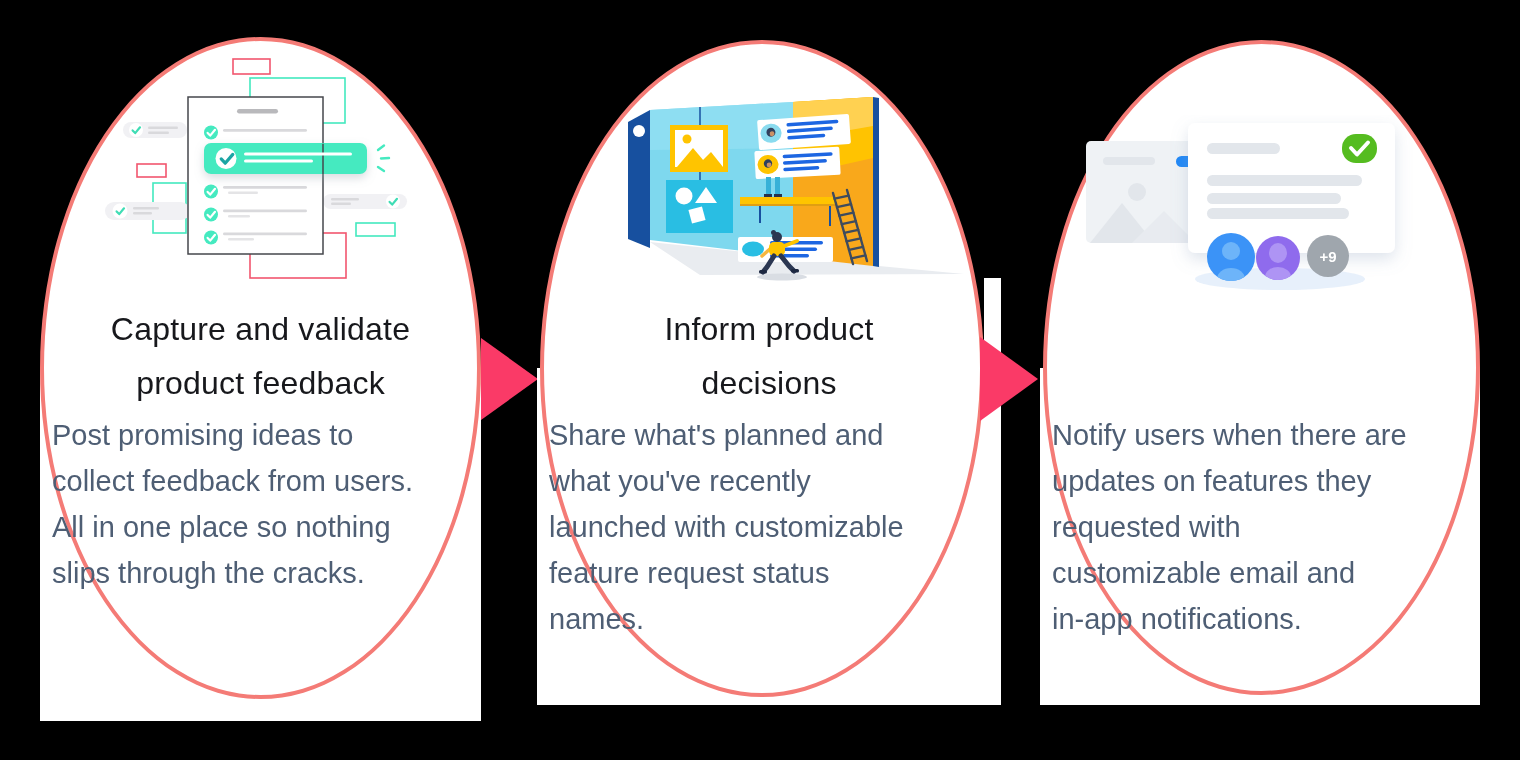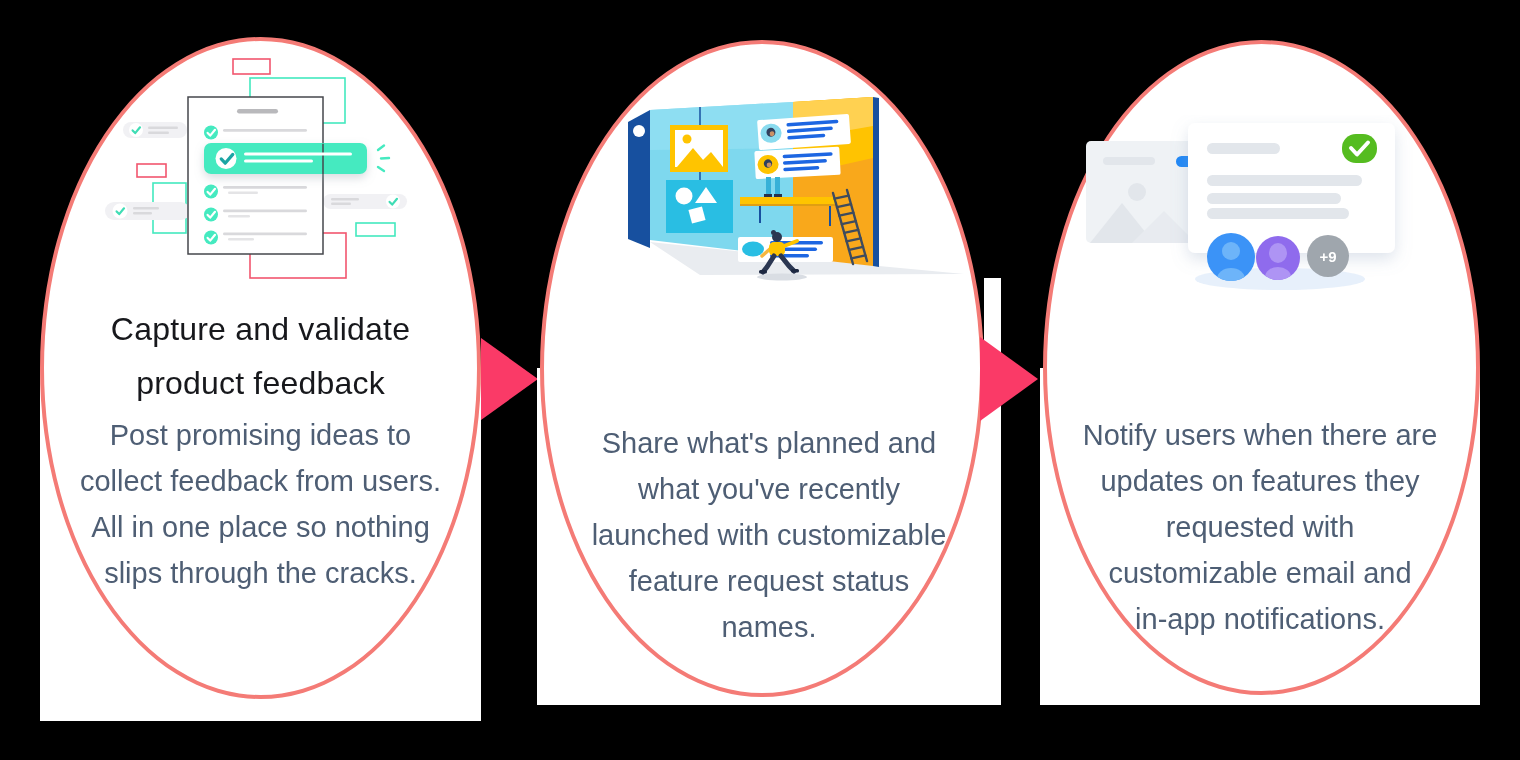--- a/index.html
+++ b/index.html
@@ -6,38 +6,38 @@
   .stage{position:relative;width:1520px;height:760px;overflow:hidden;
          font-family:"Liberation Sans","DejaVu Sans",sans-serif;}
   .card{position:absolute;}
   .card .rect{position:absolute;background:var(--card_bg);}
   .card .oval{position:absolute;background:var(--card_bg);box-sizing:border-box;
               border:4px solid var(--card_border);border-radius:50%;}
   .card .illus{position:absolute;}
   .card .title{position:absolute;left:0;width:100%;margin:0;text-align:center;
                font-size:32px;line-height:54px;font-weight:400;letter-spacing:.2px;
                color:var(--title_text);white-space:pre-line;}
-  .card .body{position:absolute;left:0;width:100%;margin:0;text-align:center;
+  .card .body{position:absolute;left:12px;width:100%;margin:0;
               font-size:29px;line-height:46px;font-weight:400;
               color:var(--body_text);white-space:pre-line;}
   
   .card1{left:40px;top:37px;width:441px;height:684px;}
   .card1 .rect{left:0;top:331px;width:441px;height:353px;}
   .card1 .oval{left:0;top:0;width:441px;height:662px;}
   .card1 .illus{left:20px;top:13px;}
   .card1 .title{top:265px;}
   .card1 .body{top:375px;}
   
   .card2{left:537px;top:40px;width:464px;height:665px;}
   .card2 .rect{left:0;top:328px;width:464px;height:337px;}
   .card2 .strip{left:447px;top:238px;width:17px;height:427px;}
   .card2 .oval{left:3px;top:0;width:444px;height:657px;}
   .card2 .illus{left:53px;top:50px;}
   .card2 .title{top:262px;}
-  .card2 .body{top:372px;margin-top:8px;}
+  .card2 .body{top:372px;}
   
   .card3{left:1040px;top:40px;width:440px;height:665px;}
   .card3 .rect{left:0;top:328px;width:440px;height:337px;}
   .card3 .oval{left:3px;top:0;width:437px;height:655px;}
   .card3 .illus{left:40px;top:75px;}
   .card3 .title{top:262px;}
   .card3 .body{top:372px;}
   
   .arrow{position:absolute;width:0;height:0;border-style:solid;border-color:transparent;}
   .arrow1{left:481px;top:338px;border-width:41.5px 0 41.5px 57px;border-left-color:var(--arrow);}
@@ -221,20 +221,22 @@
         <circle class="c-slate" cx="187" cy="147" r="5"></circle>
         <circle class="c-slate" cx="183.5" cy="142.5" r="2.5"></circle>
         <rect class="c-yellow" x="179" y="152" width="16" height="14" rx="5"></rect>
         <line x1="194" y1="156" x2="207" y2="151" stroke="#FFC400" stroke-width="4" stroke-linecap="round"></line>
         <path d="M184,166 L177,177 L173,182" fill="none" stroke="#2B3752" stroke-width="5" stroke-linecap="round" stroke-linejoin="round"></path>
         <path d="M191,166 L199,176 L204,181" fill="none" stroke="#2B3752" stroke-width="5" stroke-linecap="round" stroke-linejoin="round"></path>
         <rect x="169" y="180" width="8" height="3.5" rx="1.5" fill="#1C2740"></rect>
         <rect x="201" y="179" width="8" height="3.5" rx="1.5" fill="#1C2740"></rect>
       </g>
     </svg>
+    <h2 class="title">Inform product
+decisions</h2>
     <p class="body">Share what's planned and
 what you've recently
 launched with customizable
 feature request status
 names.</p>
   </section>
 
   <div class="arrow arrow2"></div>
 
   <section class="card card3">

